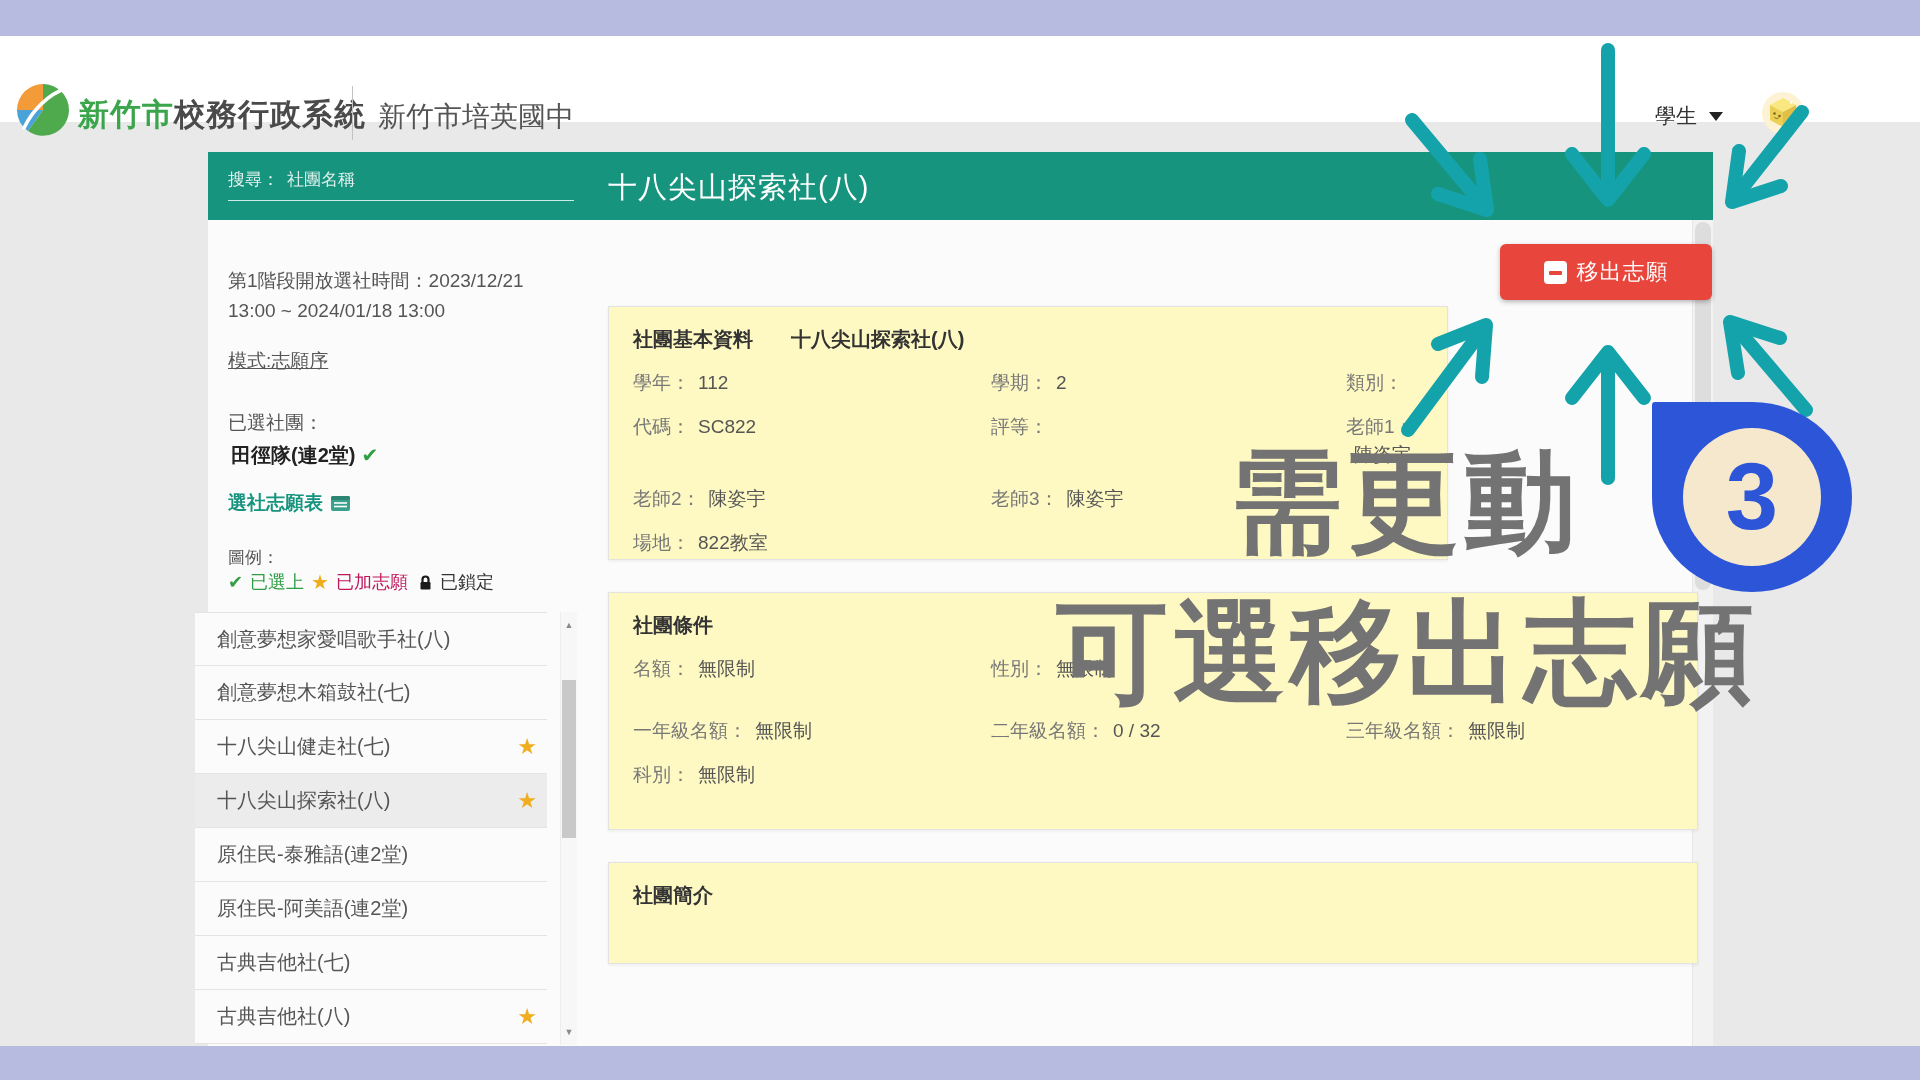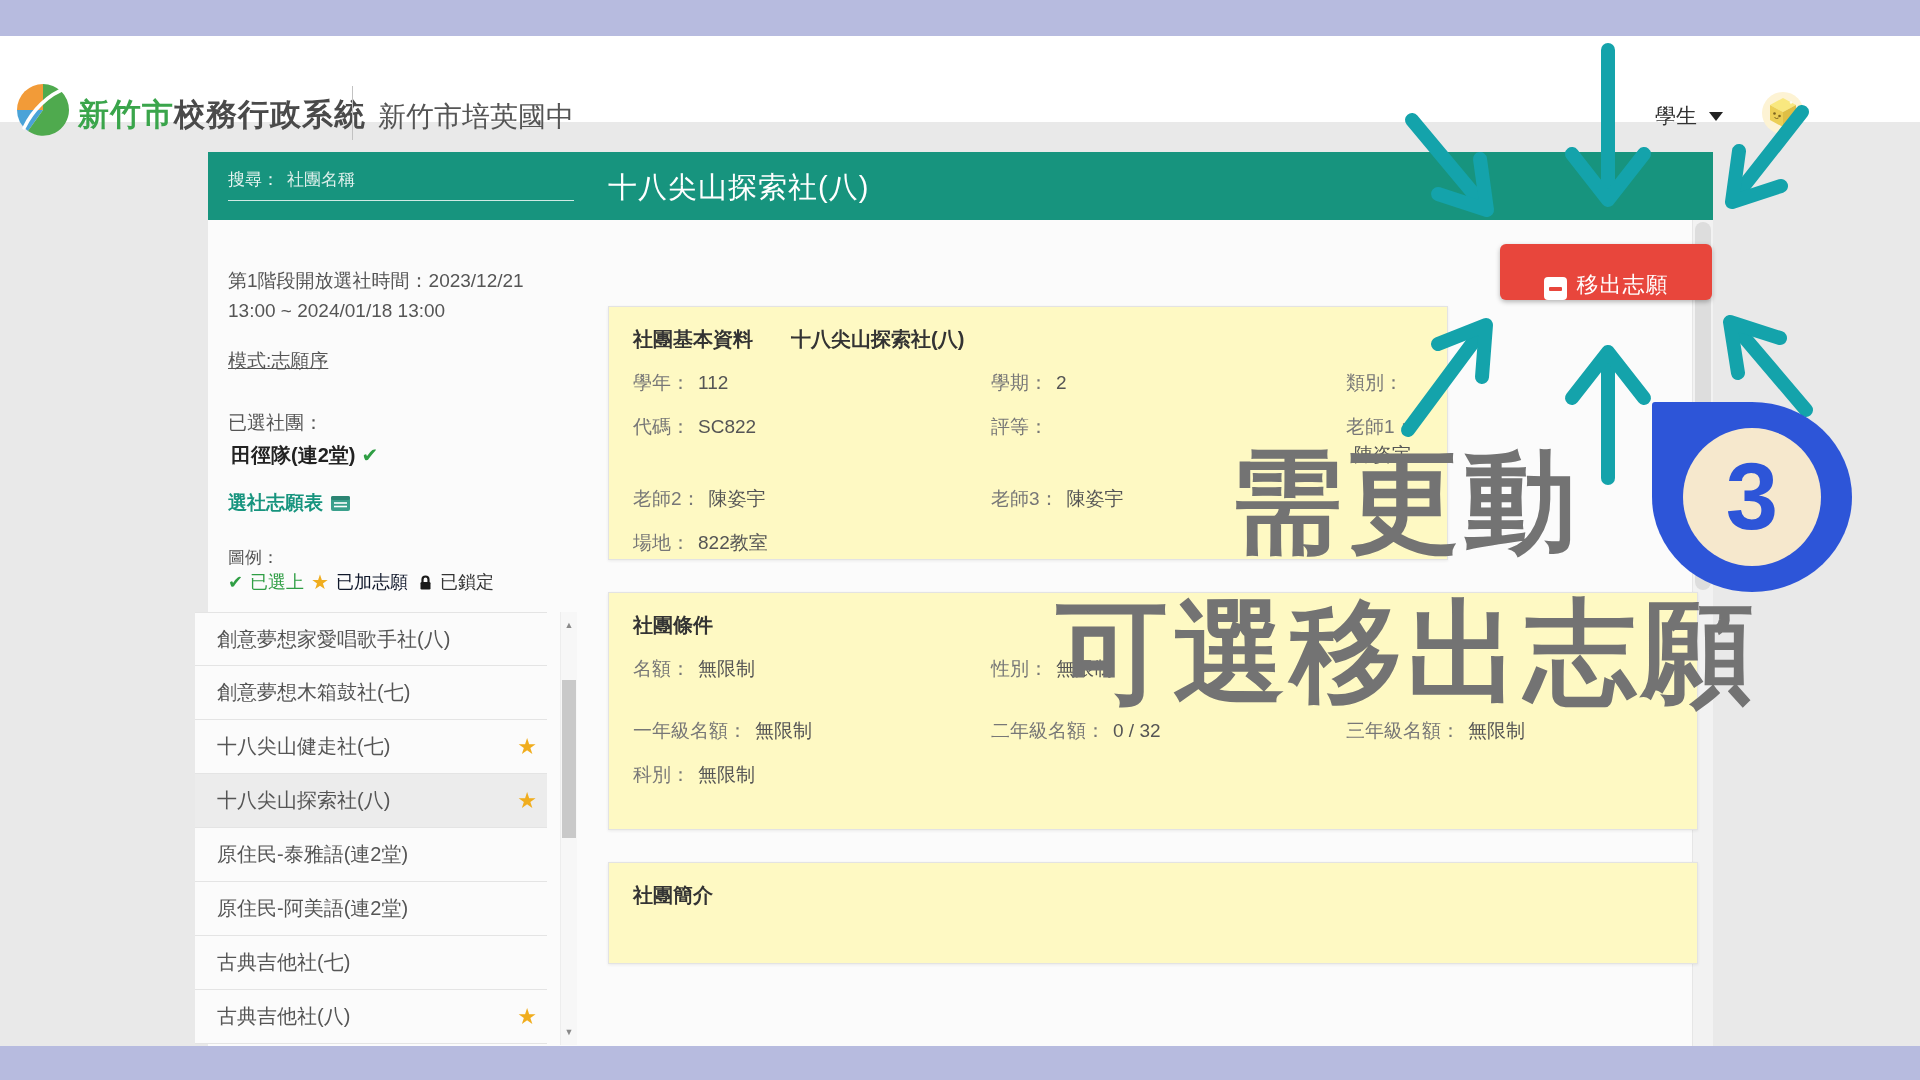--- a/index.html
+++ b/index.html
@@ -35,21 +35,21 @@
   .main-scroll-thumb { position:absolute; left:2px; top:2px; width:16px; height:368px; background:#dddddd; border-radius:8px; }
 
   
   .side-text { position:absolute; color:#555; font-size:19px; line-height:30px; white-space:nowrap; }
   .sel-club { font-weight:bold; color:#222; font-size:20px; }
   .check-glyph { color:#2f9e44; font-weight:bold; margin-left:6px; font-size:20px; }
   .wishlist-link { position:absolute; left:228px; top:490px; color:#17947e; font-weight:bold; font-size:19px; display:flex; align-items:center; gap:7px; cursor:pointer; white-space:nowrap; }
   .legend-row { position:absolute; left:228px; top:570px; font-size:18px; display:flex; align-items:center; gap:7px; white-space:nowrap; }
   .legend-row .ok   { color:#2f9e44; }
   .legend-row .star { color:#f0ad1e; font-size:20px; }
-  .legend-row .wish { color:#0f172a; }
+  .legend-row .wish { color:#be185d; }
   .legend-row .lock-label { color:#333; }
 
   .club-list { position:absolute; left:195px; top:612px; width:352px; list-style:none; }
   .club-list li { position:relative; height:54px; line-height:53px; padding-left:22px; font-size:20px; color:#555; border-bottom:1px solid #e4e4e4; background:#fbfbfb; cursor:pointer; white-space:nowrap; }
   .club-list li:first-child { border-top:1px solid #e4e4e4; }
   .club-list li.selected { background:#ececec; }
   .club-list .row-star { position:absolute; right:10px; top:0; color:#f0ad1e; font-size:22px; }
 
   .list-scrollbar { position:absolute; left:560px; top:612px; width:17px; height:433px; background:#f7f7f7; border-left:1px solid #ededed; }
   .sb-btn { position:absolute; left:0; width:16px; height:26px; text-align:center; font-size:9px; color:#8a8a8a; line-height:26px; cursor:pointer; }
@@ -63,21 +63,21 @@
   .card-cond  { left:608px; top:592px; width:1090px; height:238px; }
   .card-intro { left:608px; top:862px; width:1090px; height:102px; }
   .card-title { font-size:20px; font-weight:bold; color:#333; line-height:28px; white-space:nowrap; }
   .card-subtitle { margin-left:38px; }
   .field-row { display:grid; grid-template-columns:358px 355px 1fr; margin-top:16px; line-height:28px; font-size:19px; }
   .field-row.gap-lg { margin-top:34px; }
   .flabel { color:#777; }
   .fvalue { color:#555; margin-left:8px; }
 
   
-  .remove-btn { position:absolute; left:1500px; top:244px; width:212px; height:56px; background:#e8463c; border:none; border-radius:6px; box-shadow:0 2px 5px rgba(0,0,0,.28); display:flex; align-items:flex-end; justify-content:center; gap:10px; cursor:pointer; }
+  .remove-btn { position:absolute; left:1500px; top:244px; width:212px; height:56px; background:#e8463c; border:none; border-radius:6px; box-shadow:0 2px 5px rgba(0,0,0,.28); display:flex; align-items:center; justify-content:center; gap:10px; cursor:pointer; }
   .remove-btn-label { color:#ffffff; font-size:22px; letter-spacing:1px; }
   .minus-box { width:23px; height:23px; background:#ffffff; border-radius:4px; position:relative; }
   .minus-box::after { content:""; position:absolute; left:5px; top:10px; width:13px; height:4px; background:#e8463c; border-radius:1px; }
 
   
   .arrows-overlay { position:absolute; left:0; top:0; width:1920px; height:1080px; pointer-events:none; z-index:40; }
   .annot-text { position:absolute; font-weight:900; color:#737373; font-size:112px; line-height:1; letter-spacing:5px; white-space:nowrap; z-index:45; }
   .annot-line1 { left:1230px; top:446px; }
   .annot-line2 { left:1056px; top:597px; }
   .step-badge { position:absolute; left:1652px; top:402px; width:200px; height:190px; background:#2d55d8; border-radius:3px 50% 50% 50%; z-index:44; display:flex; align-items:center; justify-content:center; }

